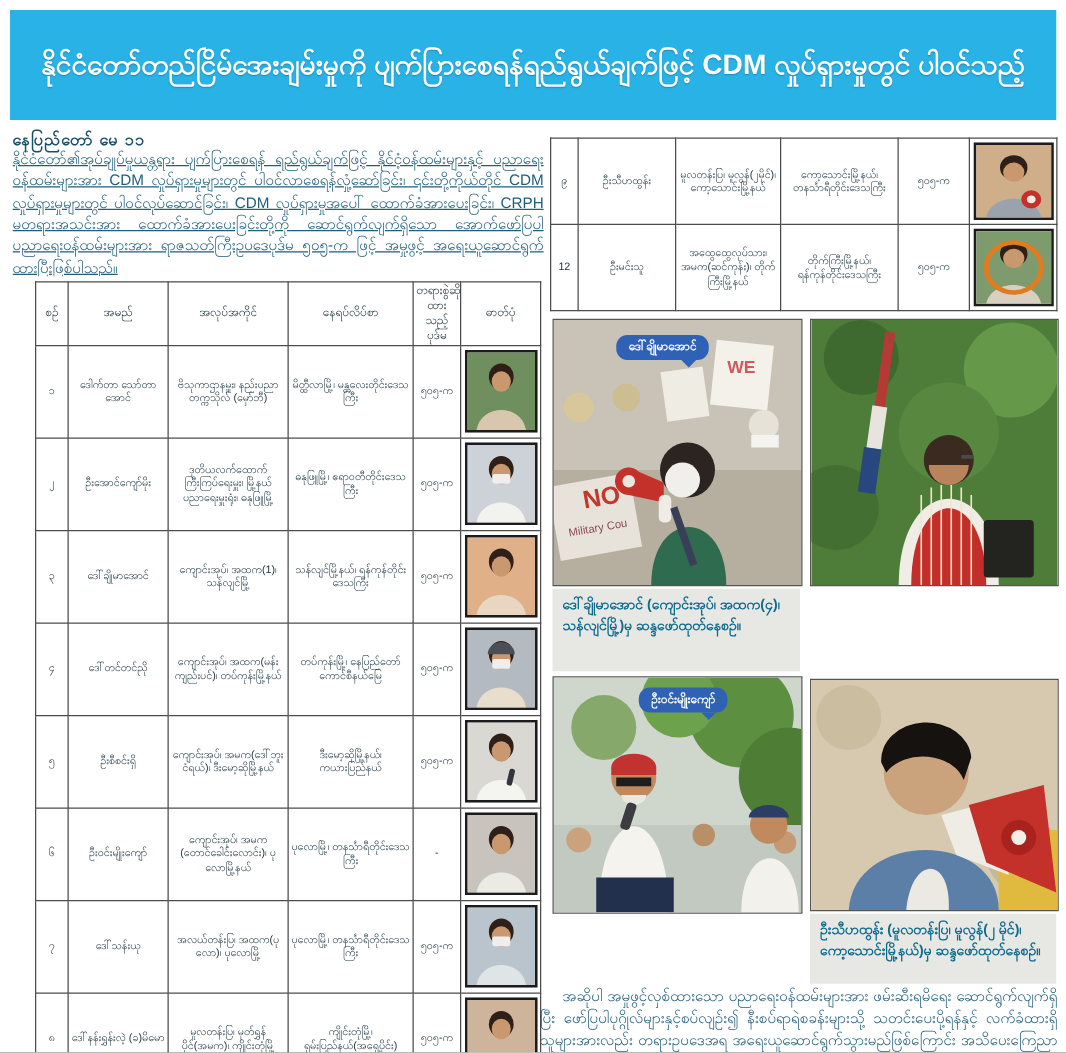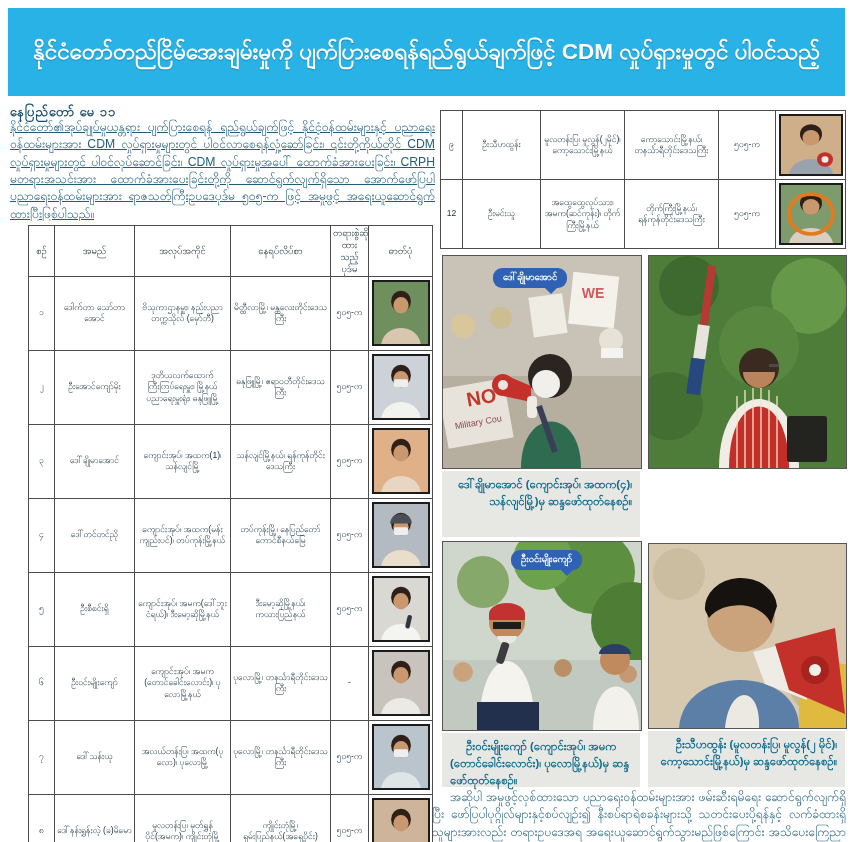--- a/index.html
+++ b/index.html
@@ -27,21 +27,21 @@
   .thumb{margin:2px auto;border:2px solid #1c1c1c;background:#ddd;}
   .thumb svg{display:block;}
   
   .photo{position:absolute;border:1px solid #555;overflow:hidden;}
   .photo svg{display:block;width:100%;height:100%;}
   .nametag{position:absolute;background:#2f62b5;color:#fff;font-size:9.5px;font-weight:bold;
            padding:3px 10px;border-radius:9px;white-space:nowrap;}
   .nametag:after{content:"";position:absolute;left:70%;top:100%;border:6px solid transparent;border-top-color:#2f62b5;}
   .caption{position:absolute;background:#e7e7e4;color:#0d6c8d;font-size:11.3px;font-weight:bold;
            line-height:1.5;padding:5px 8px;box-sizing:border-box;}
-  .cap-center{text-align:right;}
+  .cap-center{text-align:left;}
   .cap-left{text-align:left;text-indent:16px;}
   
   .closing{position:absolute;left:432px;top:789px;width:414px;font-size:12.2px;line-height:1.42;
            text-align:justify;color:#1f5f7c;text-indent:18px;}
   .credit{font-weight:bold;color:#14506b;}
 </style>
 </head>
 <body>
 
 <div id="page">
@@ -360,19 +360,18 @@
       <path d="M76,184 C80,140 112,140 110,184 Z" fill="#ece9e2"></path>
       <circle cx="92" cy="74" r="34" fill="#caa27c"></circle>
       <path d="M56,66 a36 30 0 0 1 72 -4 l-6,18 a34 26 0 0 0 -62,-6 z" fill="#161210"></path>
       <path d="M104,108 L150,96 L158,156 L116,140 Z" fill="#efece6"></path>
       <path d="M126,100 L186,84 L196,170 L140,146 Z" fill="#c4312b"></path>
       <circle cx="166" cy="126" r="14" fill="#a8231e"></circle>
         <circle cx="166" cy="126" r="6" fill="#f2efe9"></circle>
     </svg>
   </div>
 
-  <div class="caption cap-left" style="left:442px;top:733px;width:198px;height:54px;">ဦးဝင်းမျိုးကျော် (ကျောင်းအုပ်၊ အမက (တောင်ခေါင်းလောင်း)၊ ပုလောမြို့နယ်)မှ ဆန္ဒဖော်ထုတ်နေစဉ်။</div>
 
   <div class="caption cap-center" style="left:648px;top:731px;width:197px;height:56px;">ဦးသီဟထွန်း (မူလတန်းပြ၊ မူလွန်(၂ မိုင်)၊ ကော့သောင်းမြို့နယ်)မှ ဆန္ဒဖော်ထုတ်နေစဉ်။</div>
 
   <div class="closing"><span>အဆိုပါ အမှုဖွင့်လှစ်ထားသော ပညာရေးဝန်ထမ်းများအား ဖမ်းဆီးရမိရေး ဆောင်ရွက်လျက်ရှိပြီး ဖော်ပြပါပုဂ္ဂိုလ်များနှင့်စပ်လျဉ်း၍ နီးစပ်ရာရဲစခန်းများသို့ သတင်းပေးပို့ရန်နှင့် လက်ခံထားရှိသူများအားလည်း တရားဥပဒေအရ အရေးယူဆောင်ရွက်သွားမည်ဖြစ်ကြောင်း အသိပေးကြေညာအပ်ပါသည်။ </span><span class="credit">သတင်းစဉ်</span></div>
 
 </div>
 
 </body></html>

